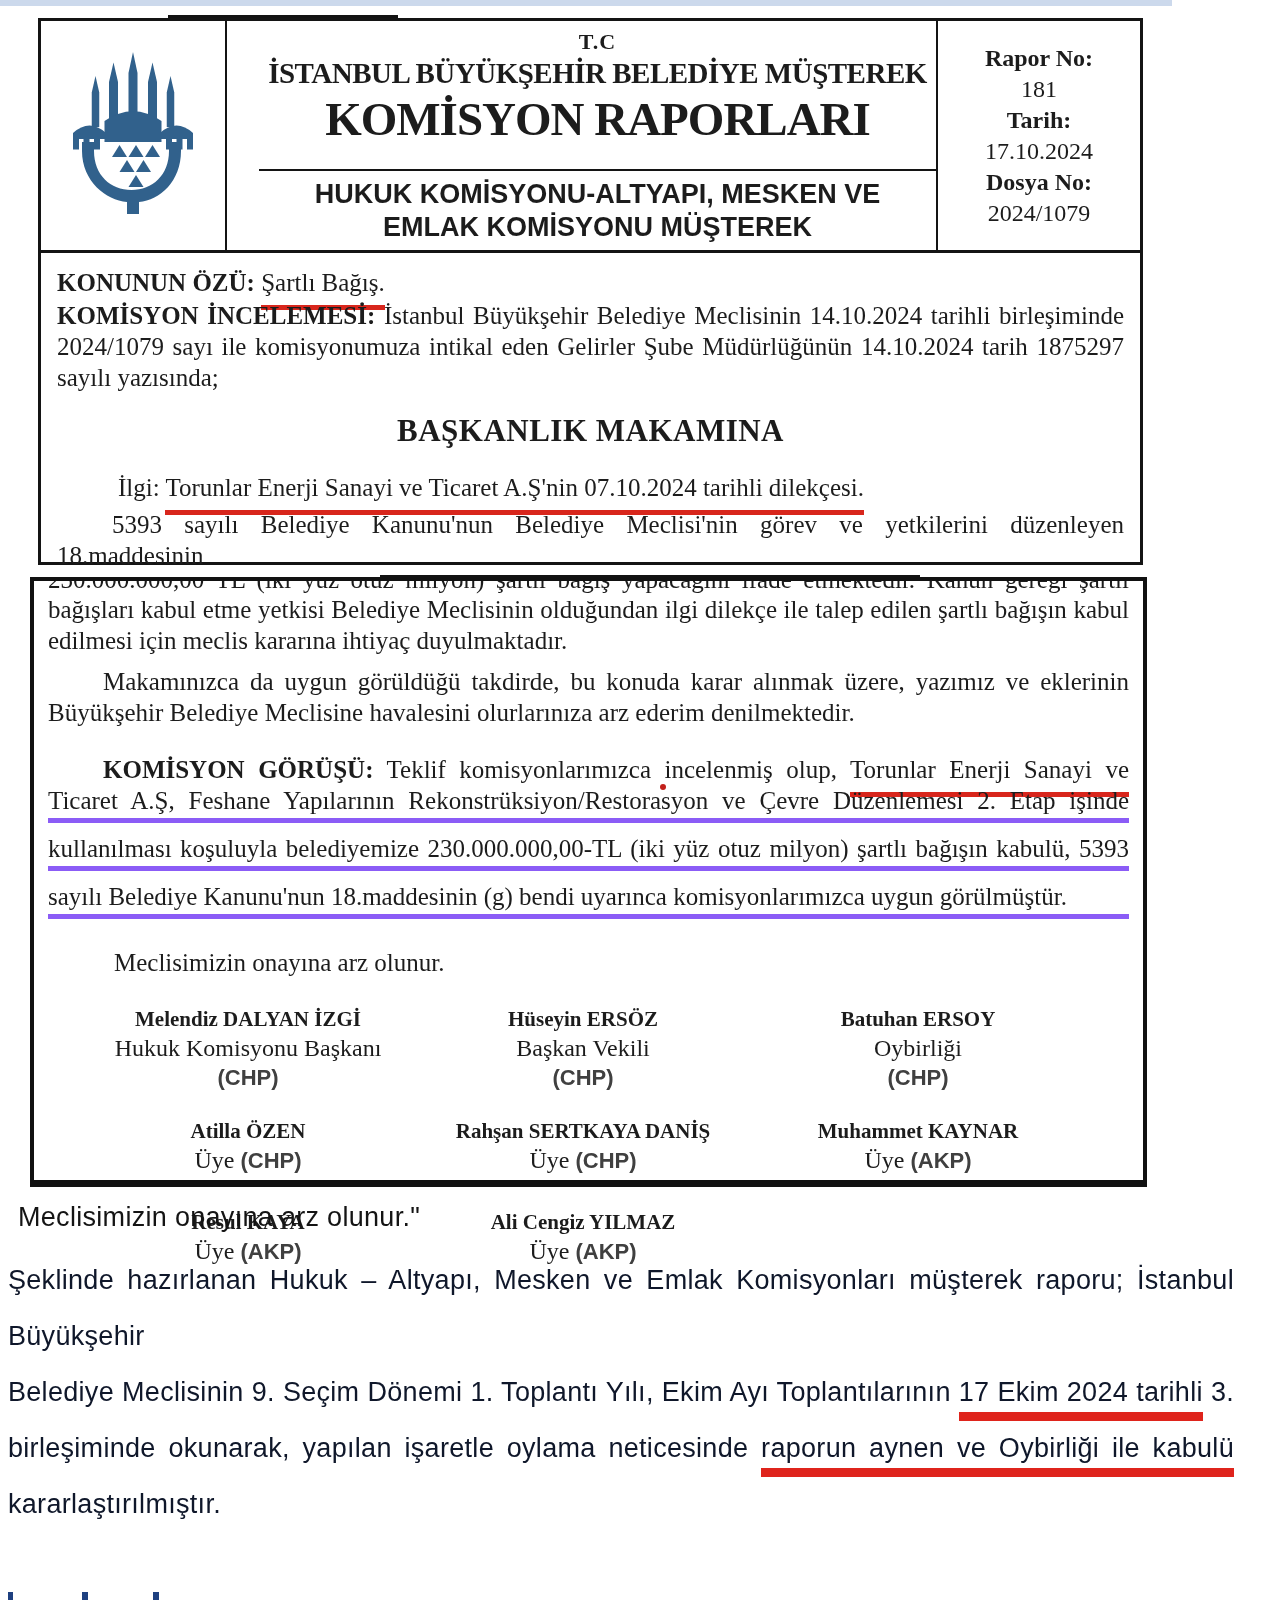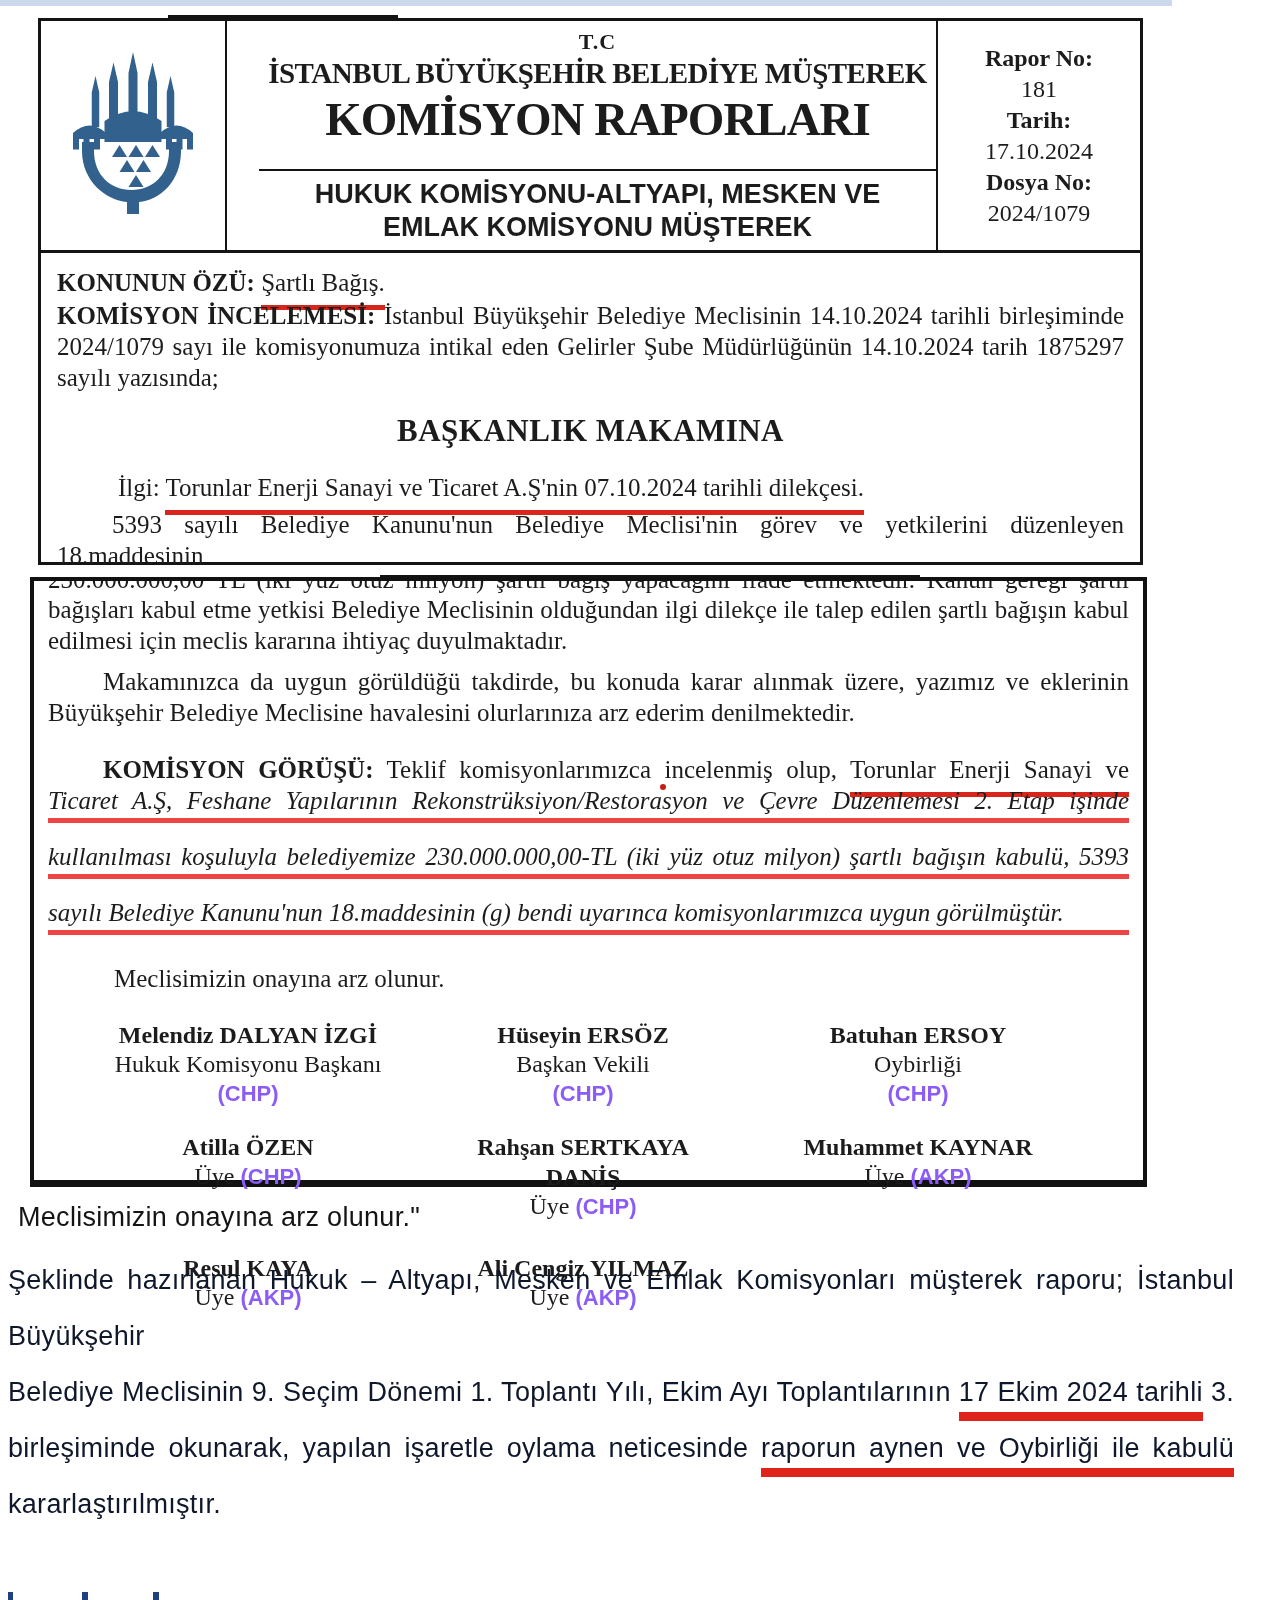--- a/index.html
+++ b/index.html
@@ -42,31 +42,31 @@
   .box2 {
     position:absolute; left:30px; top:577px; width:1117px; height:610px;
     border:4px solid #111; border-bottom-width:7px; background:#fff;
     padding:0 14px; font-size:25px; line-height:31px; position:absolute;
   }
   .clipwrap { height:13px; overflow:hidden; }
   .clipped { margin-top:-17px; }
   .para-gap { height:10px; }
   .gorus { position:relative; margin-top:26px; }
   .gorus .ln { line-height:31px; }
-  .gl { border-bottom:5px solid #ef4444; padding-bottom:2px; margin-bottom:18px;font-style:italic; }
+  .gl { border-bottom:5px solid #8b5cf6; padding-bottom:2px; margin-bottom:10px; }
   .red-dot { position:absolute; left:612px; top:30px; width:6px; height:6px; border-radius:50%; background:#c21f1a; }
   .arz { margin-top:28px; margin-left:66px; }
 
   .sig-rows { margin-top:26px; }
   .sig-row { display:flex; }
   .sig-cell { text-align:center; }
   .sc1 { width:400px; } .sc2 { width:270px; } .sc3 { width:400px; }
-  .sig-name { font-weight:bold; font-size:24px; line-height:30px; }
+  .sig-name { font-weight:bold; font-size:21px; line-height:30px; }
   .sig-role { font-size:24px; line-height:29px; }
-  .party { color:#8b5cf6; font-weight:bold; font-family:"Liberation Sans","DejaVu Sans",sans-serif; font-size:22px; }
+  .party { color:#404040; font-weight:bold; font-family:"Liberation Sans","DejaVu Sans",sans-serif; font-size:22px; }
   .sig-row1 { margin-bottom:24px; }
   .sig-row2 { margin-bottom:32px; }
 
   
   .smudge { position:absolute; background:#121212; }
   .closing-quote {
     position:absolute; left:18px; top:1202px; font-size:27px; color:#141414;
     font-family:"Liberation Sans","DejaVu Sans",sans-serif; letter-spacing:0.3px;
   }
   .blue-para {

